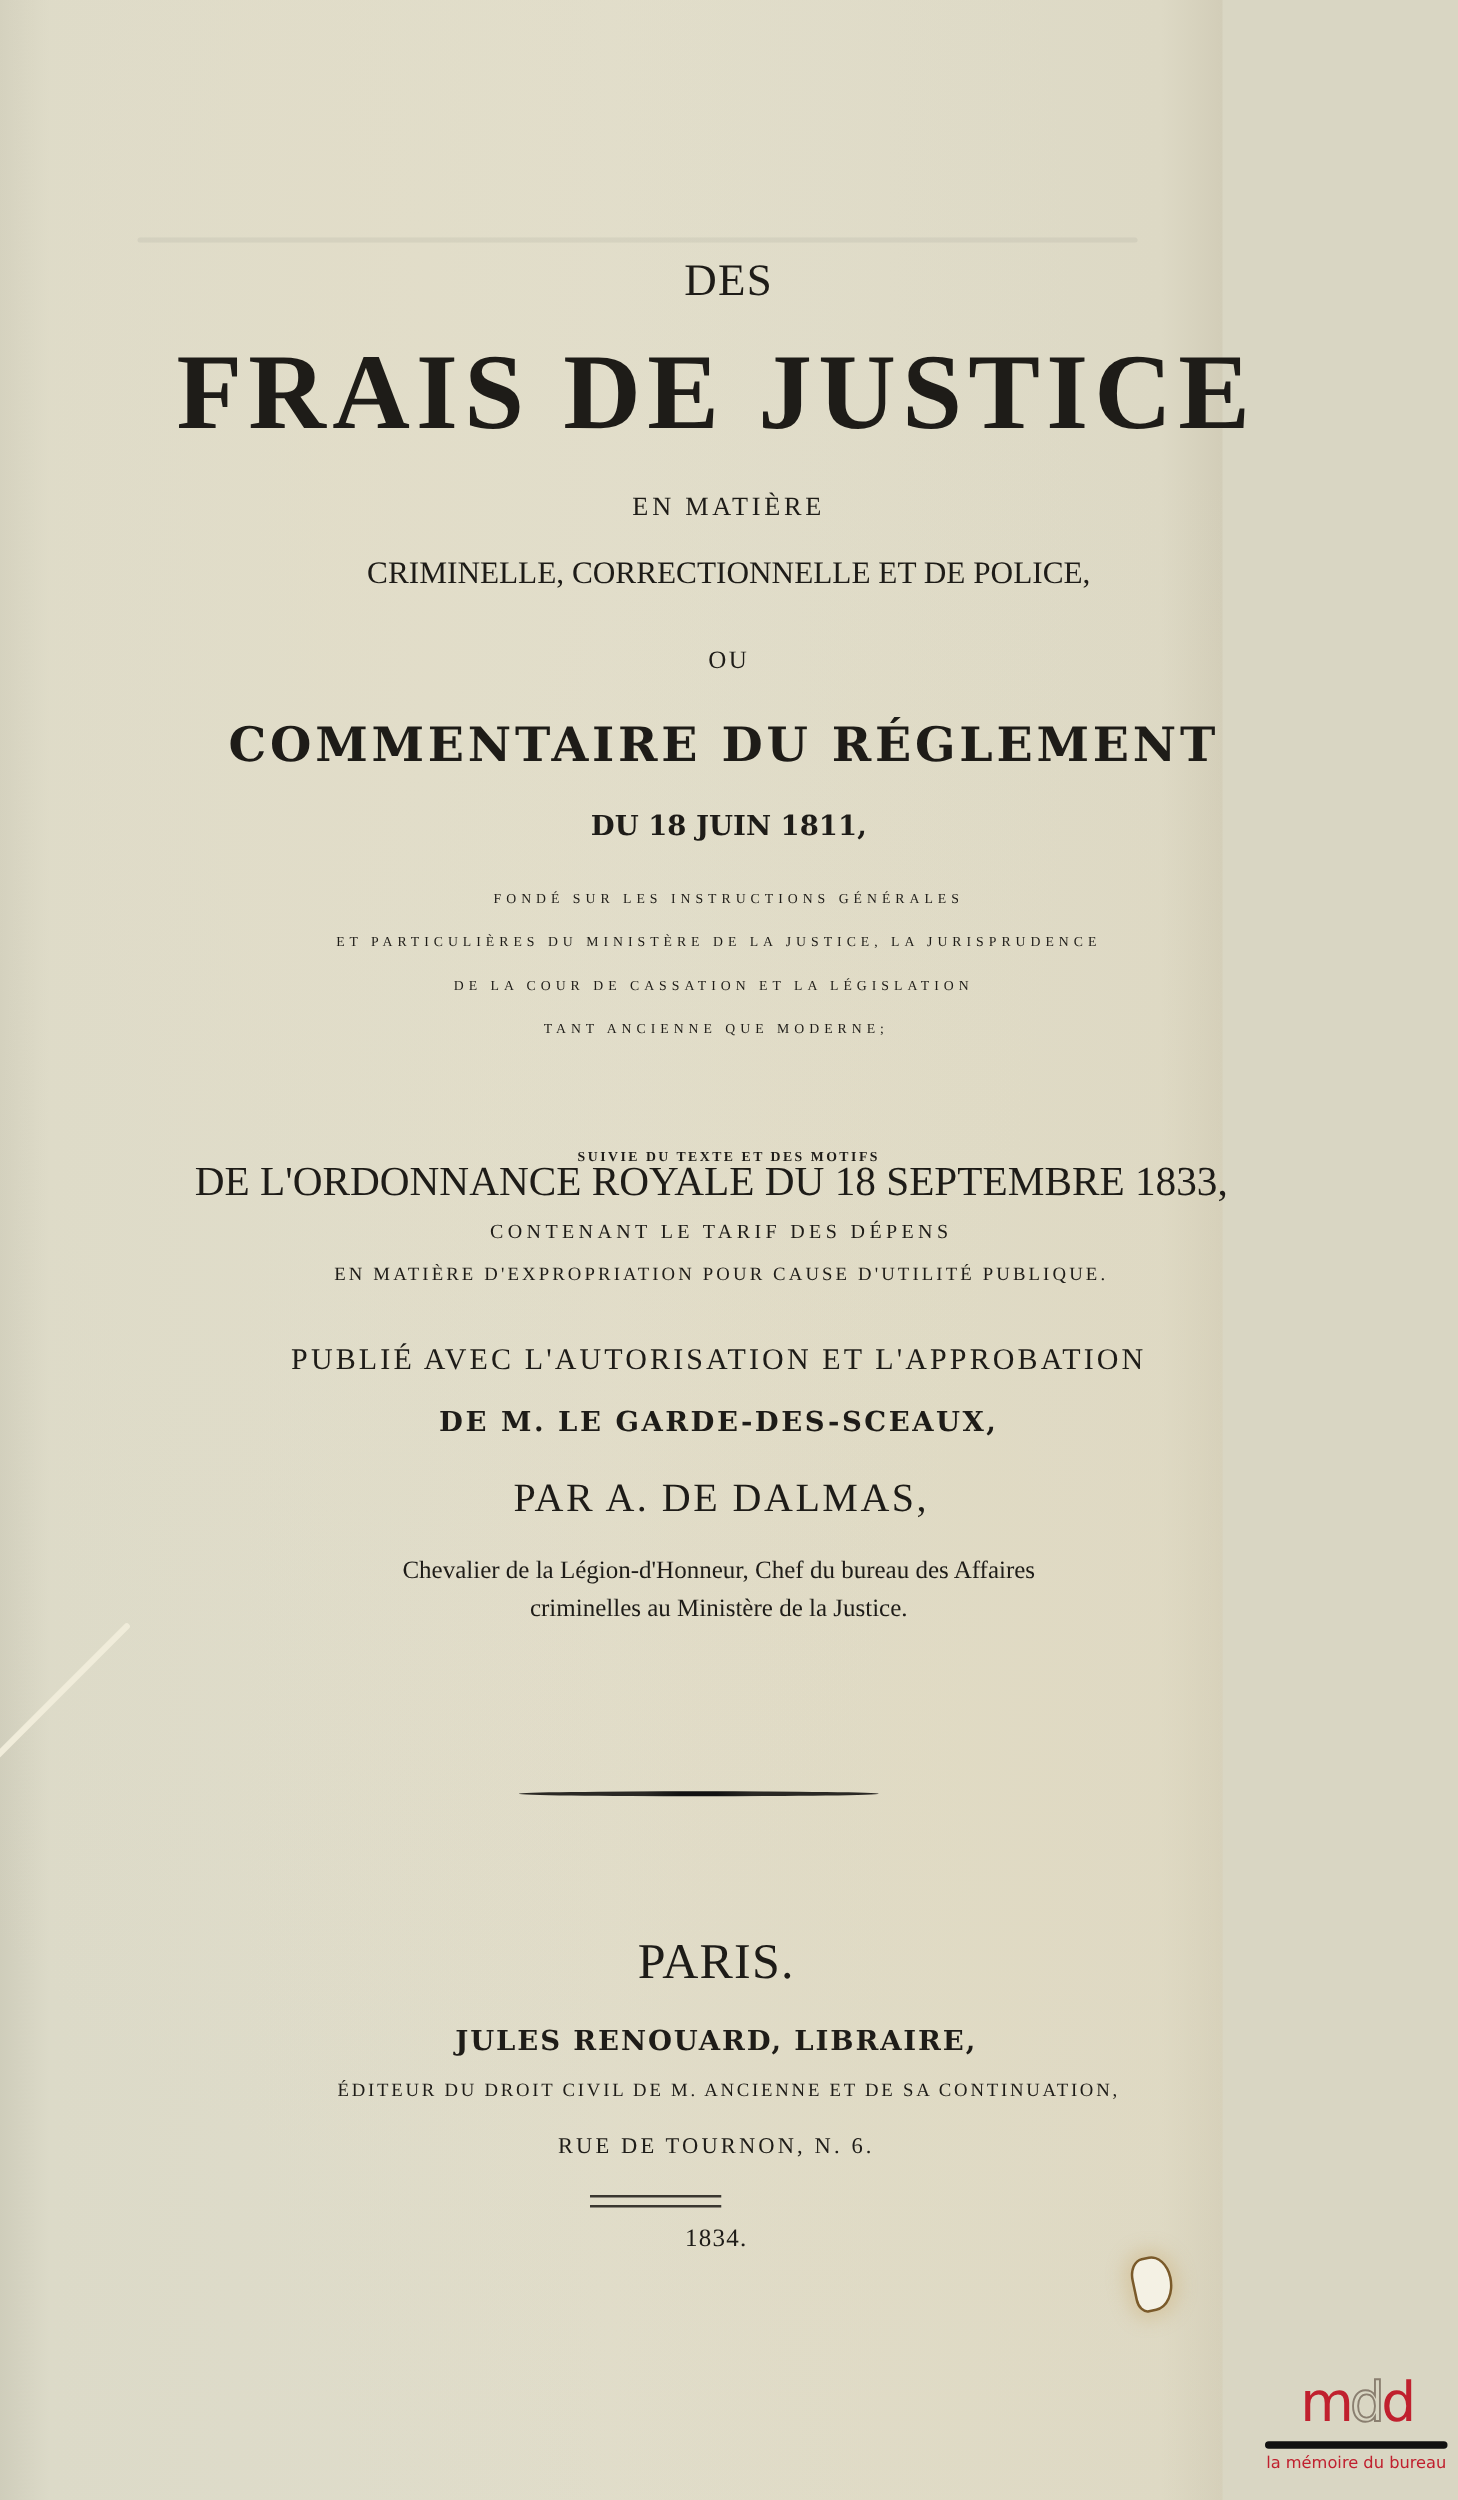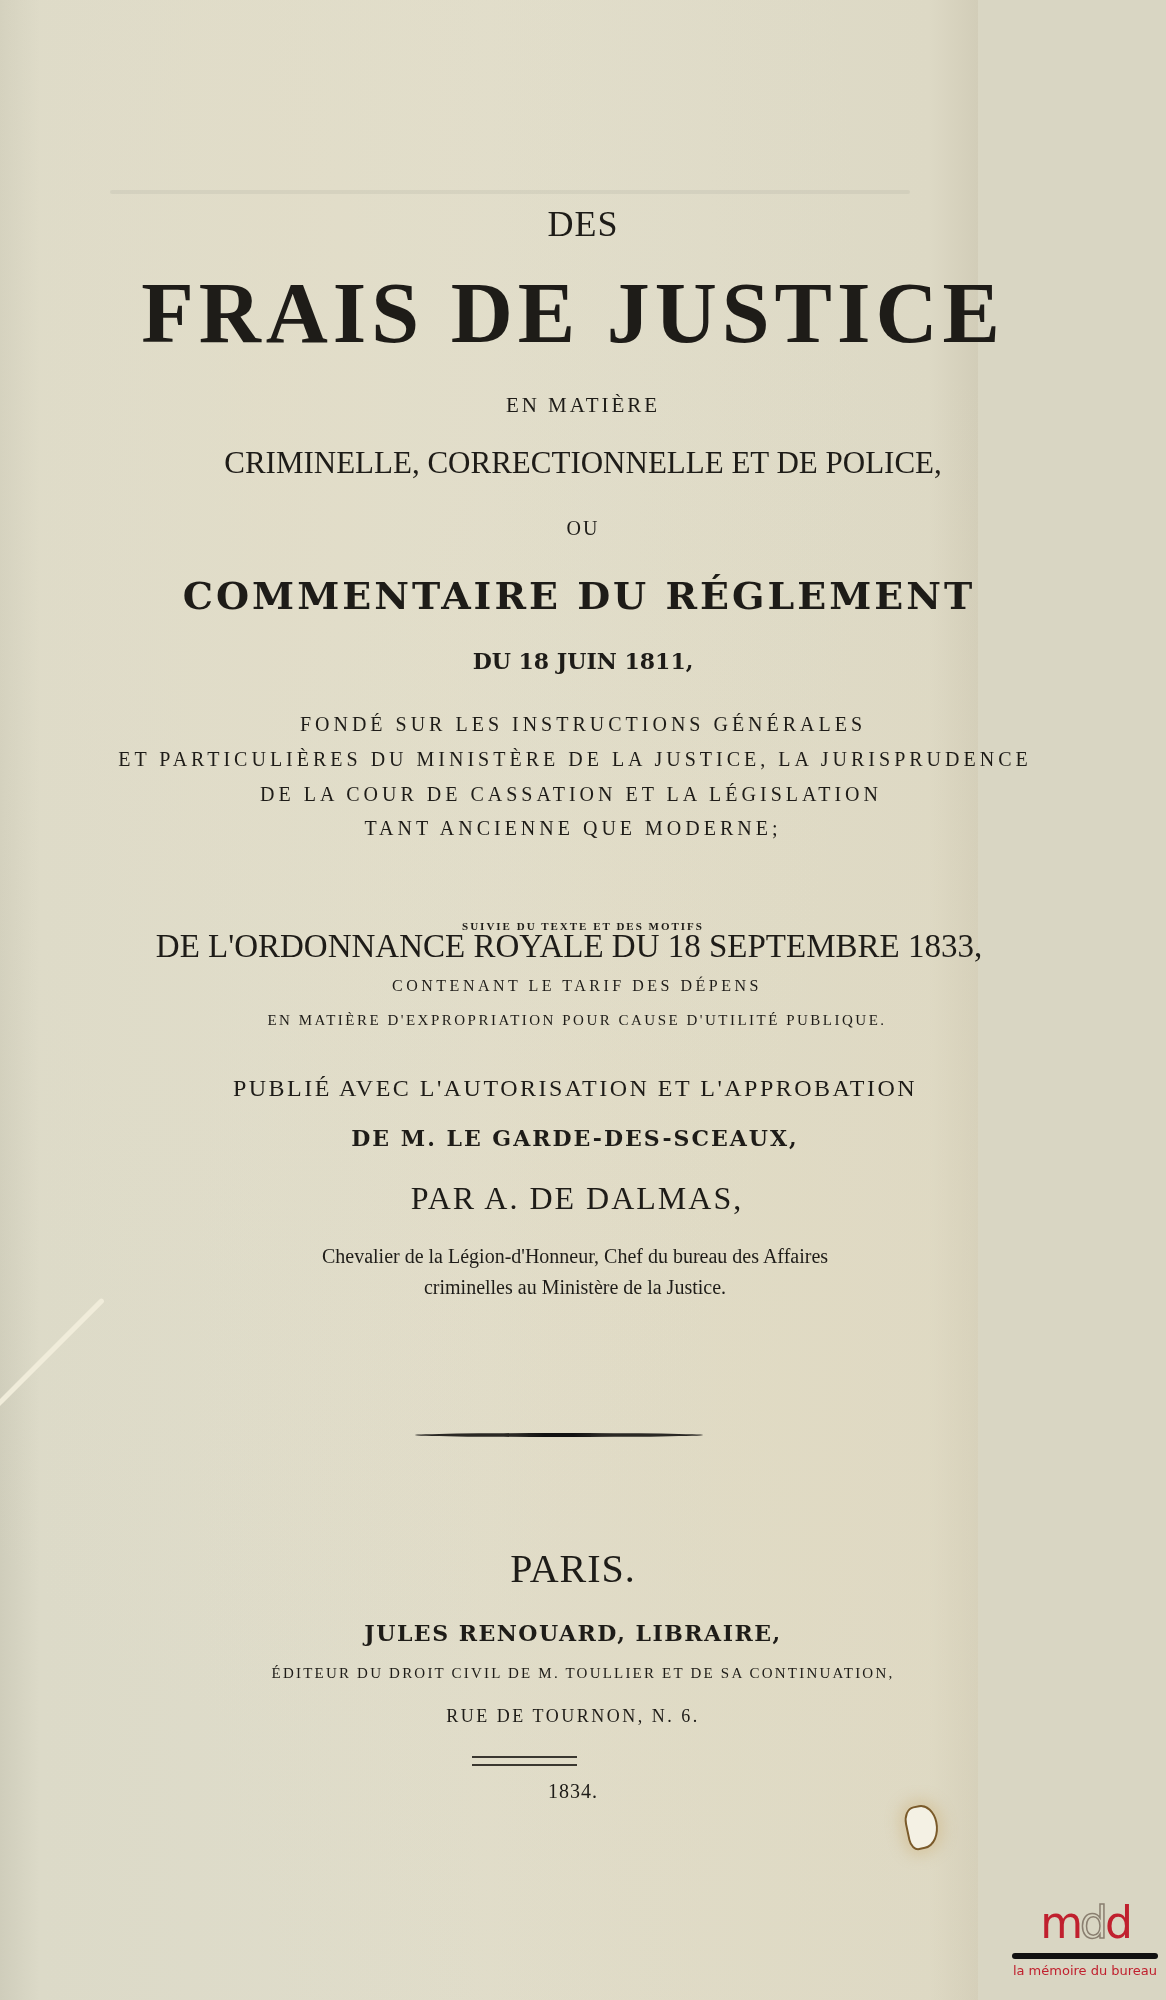--- a/index.html
+++ b/index.html
@@ -17,25 +17,25 @@
         linear-gradient(90deg, #cfcdbb 0px, #dcdac8 40px, #e0ddcb 50%, #ddd9c5 95%, #d2cdb8 100%);
     }
     .bleed {
       position: absolute; left: 110px; top: 190px; width: 800px; height: 4px;
       background: rgba(160,160,150,0.18); border-radius: 2px;
     }
     .line { position: absolute; left: 0; width: 1166px; text-align: center; white-space: nowrap; }
     .t-des { top: 203px; font-size: 36px; letter-spacing: 1px; }
     .t-frais { top: 263px; font-size: 86px; font-weight: bold; letter-spacing: 5px; font-family: "Liberation Serif", serif; left: -10px; }
     .t-enmatiere { top: 393px; font-size: 21px; letter-spacing: 3px; }
-    .t-criminelle { top: 445px; font-size: 31px; }
+    .t-criminelle { top: 445px; font-size: 25px; }
     .t-ou { top: 517px; font-size: 20px; letter-spacing: 2px; }
     .t-commentaire { top: 573px; font-size: 38px; font-weight: bold; letter-spacing: 3px; font-family: "DejaVu Serif", serif; left: -4px; }
     .t-date { top: 648px; font-size: 22px; font-weight: bold; font-family: "DejaVu Serif", serif; }
-    .small-caps-spaced { font-size: 20px; letter-spacing: 4px; }
+    .small-caps-spaced { font-size: 11px; letter-spacing: 4px; }
     .t-fonde { top: 713px; left: 0; }
     .t-partic { top: 748px; left: -8px; }
     .t-cour { top: 783px; left: -12px; }
     .t-tant { top: 817px; left: -10px; }
     .t-suivie { top: 920px; font-size: 11px; font-weight: bold; letter-spacing: 2px; }
     .t-ordonnance { top: 928px; font-size: 33px; left: -14px; }
     .t-contenant { top: 977px; font-size: 16px; letter-spacing: 3.5px; left: -6px; }
     .t-expro { top: 1012px; font-size: 15px; letter-spacing: 2.5px; left: -6px; }
     .t-publie { top: 1075px; font-size: 24px; letter-spacing: 2.5px; left: -8px; }
     .t-garde { top: 1125px; font-size: 22px; font-weight: bold; letter-spacing: 2px; font-family: "DejaVu Serif", serif; left: -8px; }
@@ -97,21 +97,21 @@
   <div class="line t-publie">PUBLIÉ AVEC L'AUTORISATION ET L'APPROBATION</div>
   <div class="line t-garde">DE M. LE GARDE-DES-SCEAUX,</div>
   <div class="line t-par">PAR A. DE DALMAS,</div>
   <div class="line t-chev">Chevalier de la Légion-d'Honneur, Chef du bureau des Affaires</div>
   <div class="line t-crim2">criminelles au Ministère de la Justice.</div>
 
   <div class="rule-ornament"></div>
 
   <div class="line t-paris">PARIS.</div>
   <div class="line t-jules">JULES RENOUARD, LIBRAIRE,</div>
-  <div class="line t-editeur">ÉDITEUR DU DROIT CIVIL DE M. TOULLIER ET DE SA CONTINUATION,</div>
+  <div class="line t-editeur">ÉDITEUR DU DROIT CIVIL DE M. ANCIENNE ET DE SA CONTINUATION,</div>
   <div class="line t-rue">RUE DE TOURNON, N. 6.</div>
   <div class="double-rule"></div>
   <div class="line t-year">1834.</div>
 
   <div class="stain"></div>
 
   <div class="logo">
     <span class="logo-mark"><span>m</span><span class="d-outline">d</span><span>d</span></span>
     <div class="logo-bar"></div>
     <span class="logo-tag">la mémoire du bureau</span>

